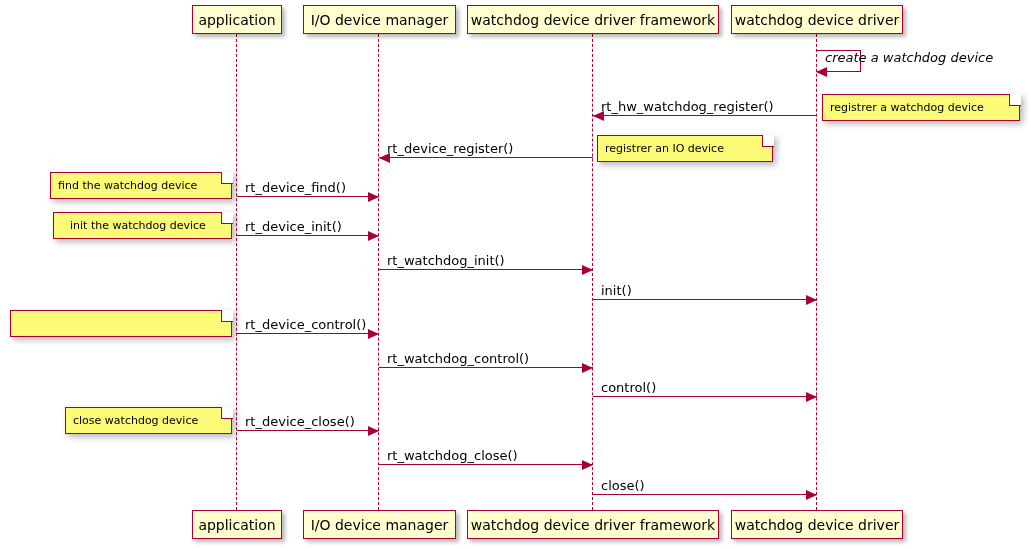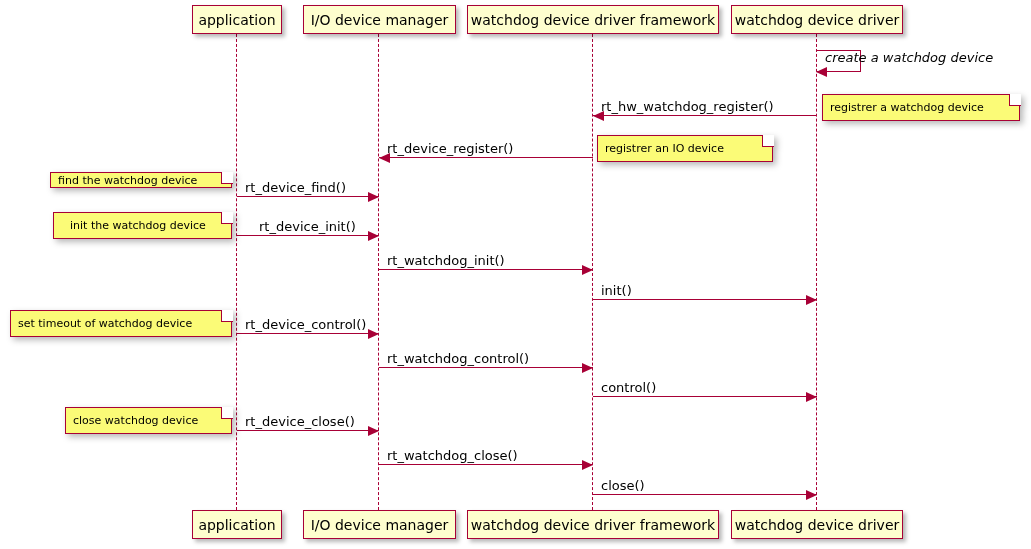--- a/index.html
+++ b/index.html
@@ -124,21 +124,21 @@
       <div class="arrowhead left" style="left: 593px; top: 111px;"></div>
       <div class="msg-label" style="left: 601px; top: 100px;">rt_hw_watchdog_register()</div>
       <div class="msg" style="left: 379px; top: 157px; width: 214px;"></div>
       <div class="arrowhead left" style="left: 379px; top: 153px;"></div>
       <div class="msg-label" style="left: 387px; top: 142px;">rt_device_register()</div>
       <div class="msg" style="left: 237px; top: 196px; width: 142px;"></div>
       <div class="arrowhead right" style="left: 368px; top: 192px;"></div>
       <div class="msg-label" style="left: 245px; top: 181px;">rt_device_find()</div>
       <div class="msg" style="left: 237px; top: 235px; width: 142px;"></div>
       <div class="arrowhead right" style="left: 368px; top: 231px;"></div>
-      <div class="msg-label" style="left: 259px; top: 220px;">rt_device_init()</div>
+      <div class="msg-label" style="left: 245px; top: 220px;">rt_device_init()</div>
       <div class="msg" style="left: 379px; top: 269px; width: 214px;"></div>
       <div class="arrowhead right" style="left: 582px; top: 265px;"></div>
       <div class="msg-label" style="left: 387px; top: 254px;">rt_watchdog_init()</div>
       <div class="msg" style="left: 593px; top: 299px; width: 224px;"></div>
       <div class="arrowhead right" style="left: 806px; top: 295px;"></div>
       <div class="msg-label" style="left: 601px; top: 284px;">init()</div>
       <div class="msg" style="left: 237px; top: 333px; width: 142px;"></div>
       <div class="arrowhead right" style="left: 368px; top: 329px;"></div>
       <div class="msg-label" style="left: 245px; top: 318px;">rt_device_control()</div>
       <div class="msg" style="left: 379px; top: 367px; width: 214px;"></div>
@@ -159,30 +159,29 @@
     </div>
   <div id="notes">
       <div class="note" style="left: 822px; top: 94px; width: 198px; height: 27px;">
         <span>registrer a watchdog device</span>
         <span class="fold"></span>
       </div>
       <div class="note" style="left: 597px; top: 135px; width: 176px; height: 27px;">
         <span>registrer an IO device</span>
         <span class="fold"></span>
       </div>
-      <div class="note" style="left: 50px; top: 172px; width: 182px; height: 16px;">
+      <div class="note" style="left: 50px; top: 172px; width: 182px; height: 27px;">
         <span>find the watchdog device</span>
         <span class="fold"></span>
       </div>
       <div class="note" style="left: 53px; top: 212px; width: 179px; height: 27px; padding-left: 16px;">
         <span>init the watchdog device</span>
         <span class="fold"></span>
       </div>
       <div class="note" style="left: 10px; top: 310px; width: 222px; height: 27px;">
-        <span>set timeout of watchdog device</span>
         <span class="fold"></span>
       </div>
       <div class="note" style="left: 65px; top: 407px; width: 167px; height: 27px;">
         <span>close watchdog device</span>
         <span class="fold"></span>
       </div>
     </div>
   <div id="participants">
       <div class="participant" style="left: 192px; top: 5px; width: 90px; height: 29px;">
         <span>application</span>

